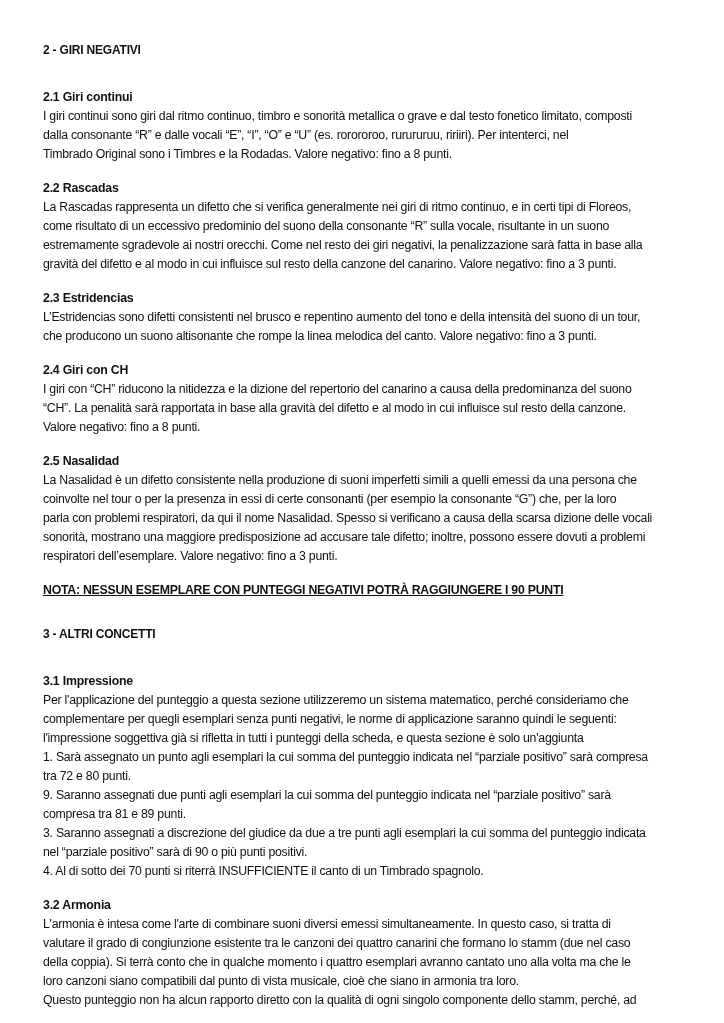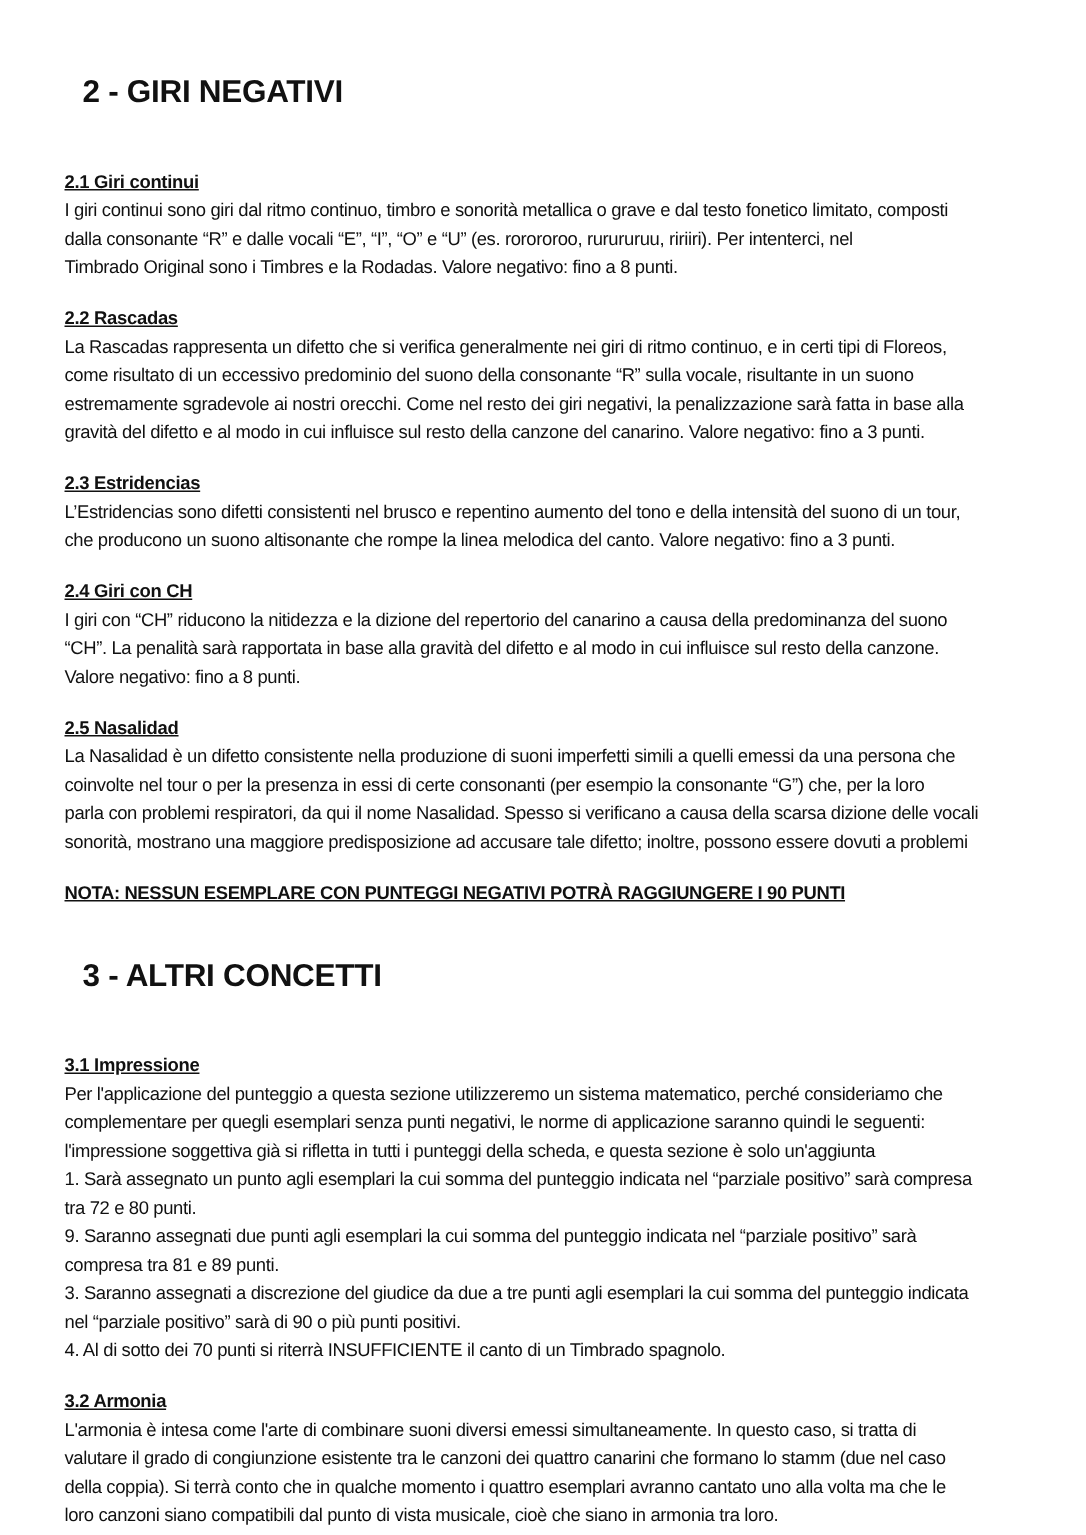--- a/index.html
+++ b/index.html
@@ -1,20 +1,20 @@
 <!DOCTYPE html>
 <html><head>
 <meta charset="utf-8">
 <style>
   html, body { margin: 0; padding: 0; background: #ffffff; }
   body { width: 724px; height: 1023px; overflow: hidden; position: relative;
          font-family: "Liberation Sans", sans-serif; color: #111; }
   .page { position: absolute; left: 43px; top: 40px; width: 650px; }
-  .h1 { font-weight: bold; font-size: 21px; line-height: 20px; margin: 12px; letter-spacing: -0.2px; }
-  .h2 { font-weight: bold; font-size: 12.3px; line-height: 19px; margin: 0; letter-spacing: -0.2px; text-decoration: underline; }
+  .h1 { font-weight: bold; font-size: 12px; line-height: 20px; margin: 0; letter-spacing: -0.2px; }
+  .h2 { font-weight: bold; font-size: 12.3px; line-height: 19px; margin: 0; letter-spacing: -0.2px; }
   .line { font-size: 12.3px; line-height: 19px; margin: 0; white-space: nowrap; letter-spacing: -0.25px; }
   .note { font-weight: bold; text-decoration: underline; font-size: 12.3px; line-height: 19px; margin: 0; letter-spacing: -0.25px; }
   .gap-m { height: 15px; }
   .gap-h { height: 28px; }
   .gap-h2 { height: 24px; }
 </style>
 </head>
 <body>
 
 <div class="page">
@@ -54,20 +54,21 @@
       <p class="line">Valore negativo: fino a 8 punti.</p>
     </div>
     <div class="gap-m"></div>
 
     <div>
       <p class="h2">2.5 Nasalidad</p>
       <p class="line">La Nasalidad è un difetto consistente nella produzione di suoni imperfetti simili a quelli emessi da una persona che</p>
       <p class="line">coinvolte nel tour o per la presenza in essi di certe consonanti (per esempio la consonante “G”) che, per la loro</p>
       <p class="line">parla con problemi respiratori, da qui il nome Nasalidad. Spesso si verificano a causa della scarsa dizione delle vocali</p>
       <p class="line">sonorità, mostrano una maggiore predisposizione ad accusare tale difetto; inoltre, possono essere dovuti a problemi</p>
+      <p class="line">respiratori dell’esemplare. Valore negativo: fino a 3 punti.</p>
     </div>
     <div class="gap-m"></div>
 
     <p class="note">NOTA: NESSUN ESEMPLARE CON PUNTEGGI NEGATIVI POTRÀ RAGGIUNGERE I 90 PUNTI</p>
   </div>
 
   <div class="gap-h2"></div>
 
   <div>
     <p class="h1">3 - ALTRI CONCETTI</p>

